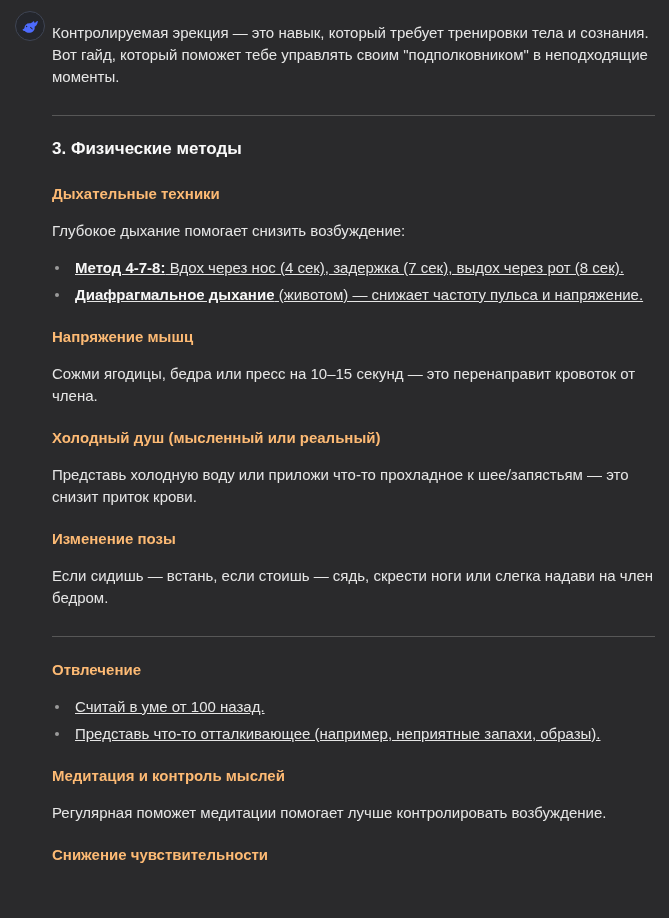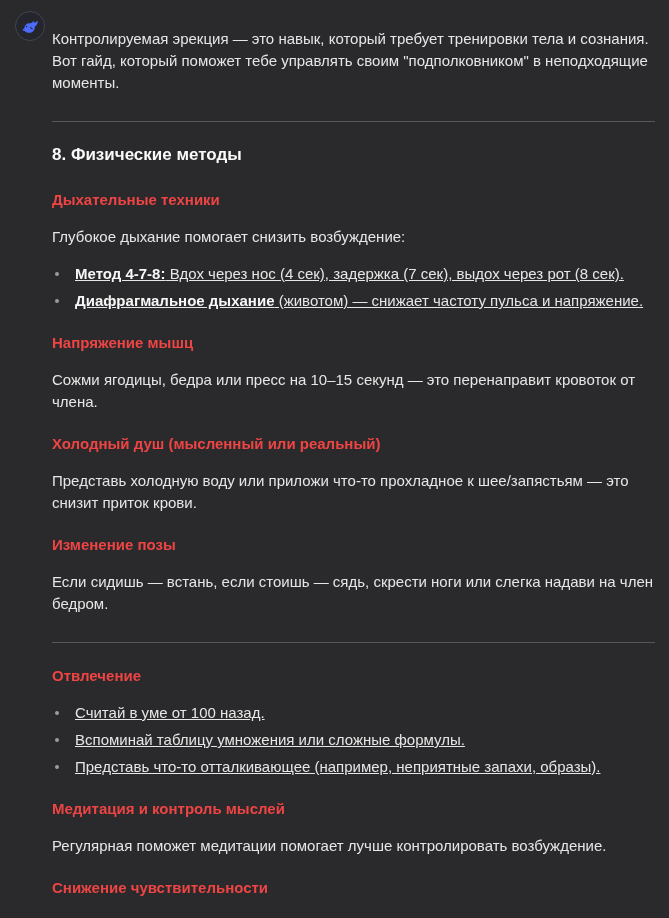--- a/index.html
+++ b/index.html
@@ -35,33 +35,33 @@
   .avatar svg { width: 19px; height: 19px; display: block; }
   .content {
     flex: 1 1 auto;
     min-width: 0;
     padding-top: 3px;
     color: #e6e6e6;
     font-size: 15px;
     line-height: 22px;
   }
   .content p { margin: 15px 0; }
-  .content p:first-child { margin-top: 14px; }
+  .content p:first-child { margin-top: 8px; }
   h3.sec {
     font-size: 17px;
     line-height: 21px;
     font-weight: 700;
     color: #fafafa;
     margin: 22px 0 24px;
   }
   h4.sub {
     font-size: 15px;
     line-height: 22px;
     font-weight: 700;
-    color: #ef4444;
+    color: #fdba74;
     margin: 20px 0 15px;
   }
   hr.divider {
     border: 0;
     border-top: 1px solid #575757;
     margin: 27px 0 22px;
     height: 0;
   }
   ul.blist {
     list-style: none;
@@ -99,21 +99,21 @@
         <path fill="#24262c" d="M12.2 12.4l2.8 2.6-.9.9-2.8-2.6z"></path>
       </svg>
     </div>
 
     <div class="content">
 
       <p>Контролируемая эрекция — это навык, который требует тренировки тела и сознания. Вот гайд, который поможет тебе управлять своим "подполковником" в неподходящие моменты.</p>
 
       <hr class="divider">
 
-      <h3 class="sec">8. Физические методы</h3>
+      <h3 class="sec">3. Физические методы</h3>
 
       <h4 class="sub">Дыхательные техники</h4>
       <p>Глубокое дыхание помогает снизить возбуждение:</p>
       <ul class="blist">
         <li><strong class="b">Метод 4-7-8:</strong><span> Вдох через нос (4 сек), задержка (7 сек), выдох через рот (8 сек).</span></li>
         <li><strong class="b">Диафрагмальное дыхание</strong><span> (животом) — снижает частоту пульса и напряжение.</span></li>
       </ul>
 
       <h4 class="sub">Напряжение мышц</h4>
       <p>Сожми ягодицы, бедра или пресс на 10–15 секунд — это перенаправит кровоток от члена.</p>
@@ -123,21 +123,20 @@
 
       <h4 class="sub">Изменение позы</h4>
       <p>Если сидишь — встань, если стоишь — сядь, скрести ноги или слегка надави на член бедром.</p>
 
       <hr class="divider">
 
 
       <h4 class="sub">Отвлечение</h4>
       <ul class="blist">
         <li><span>Считай в уме от 100 назад.</span></li>
-        <li><span>Вспоминай таблицу умножения или сложные формулы.</span></li>
         <li><span>Представь что-то отталкивающее (например, неприятные запахи, образы).</span></li>
       </ul>
 
       <h4 class="sub">Медитация и контроль мыслей</h4>
       <p>Регулярная поможет медитации помогает лучше контролировать возбуждение.</p>
 
       <h4 class="sub">Снижение чувствительности</h4>
 
     </div>
   </div>

